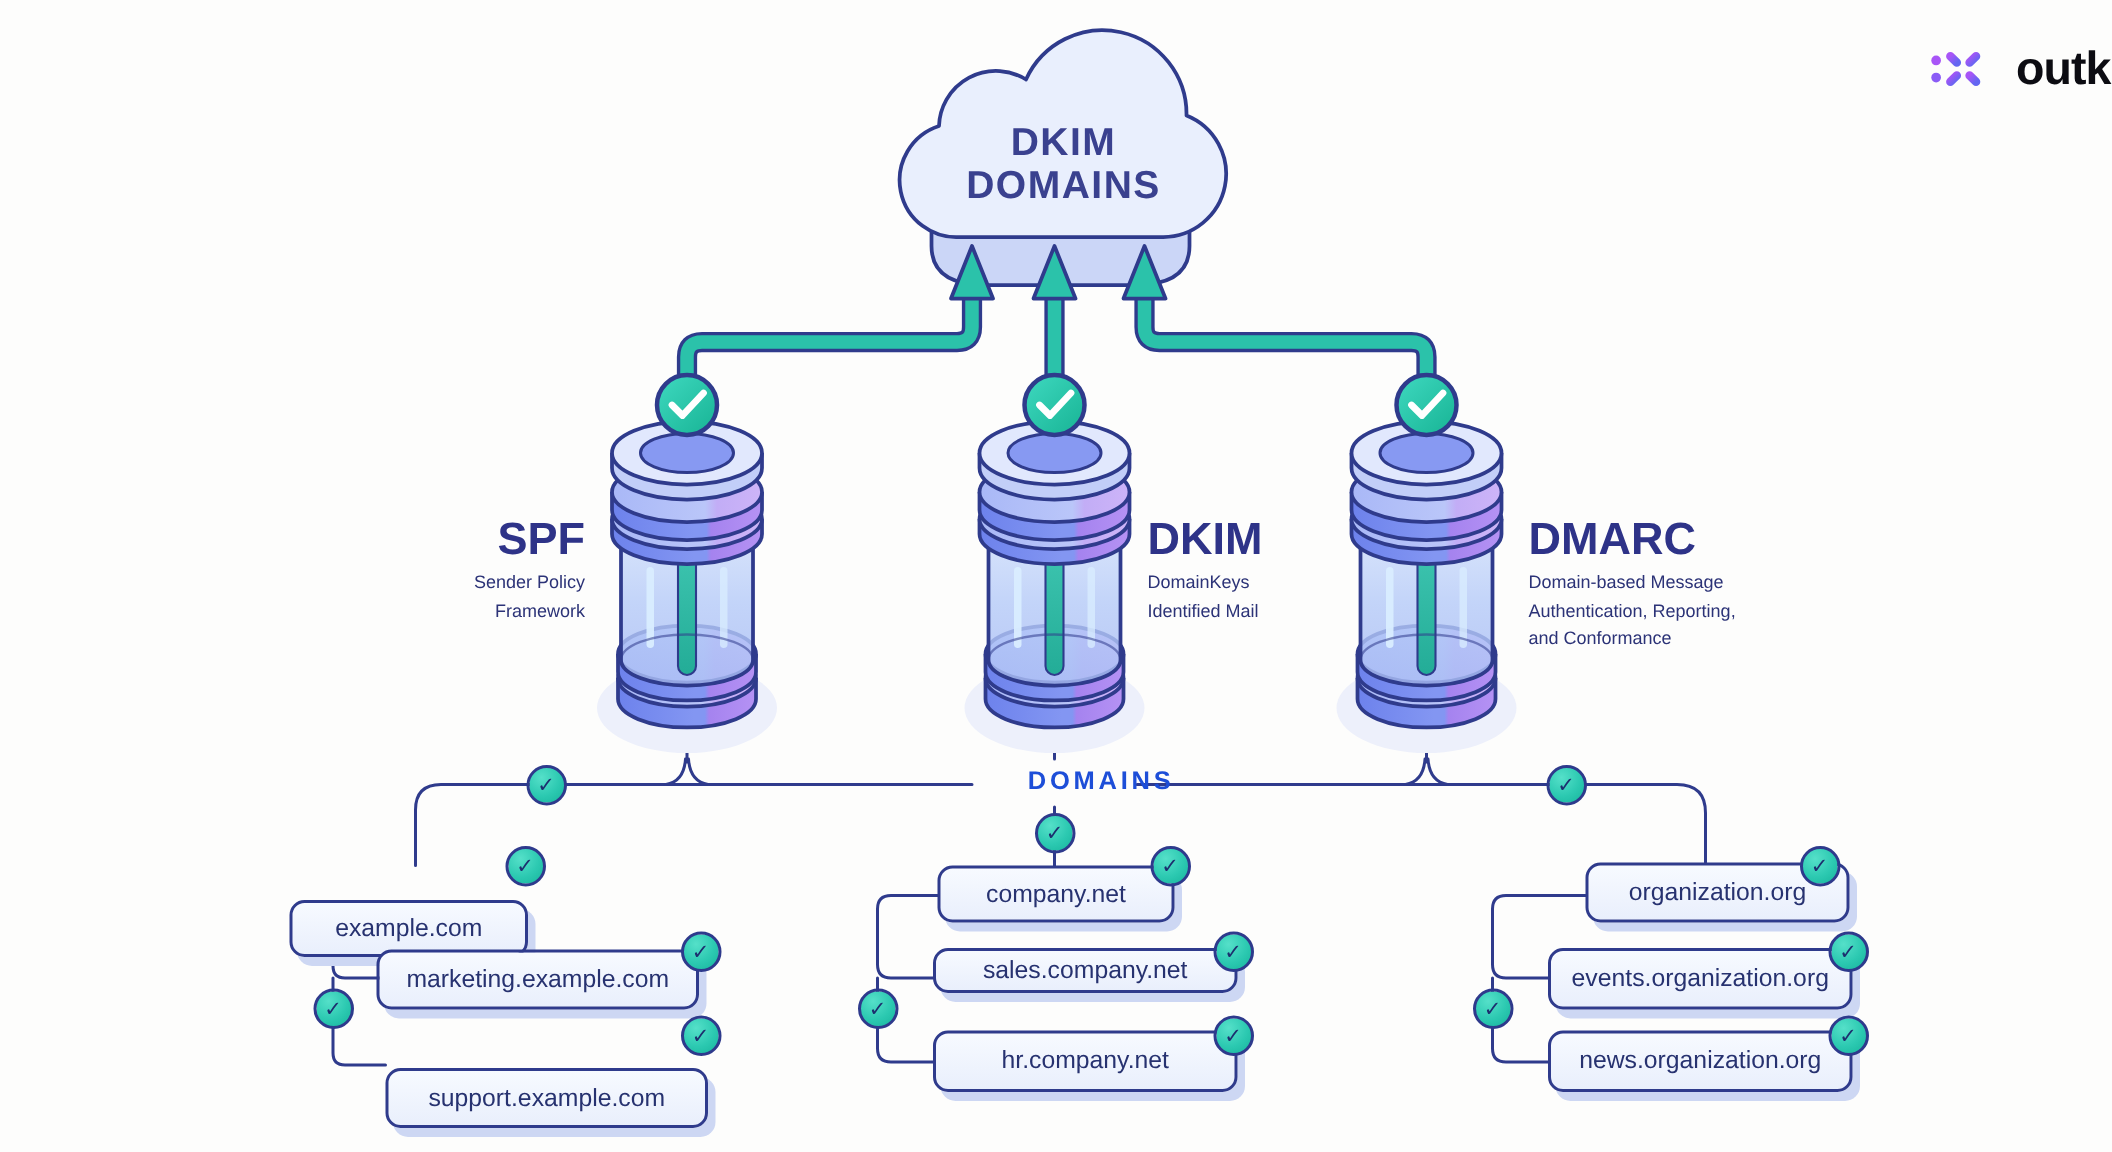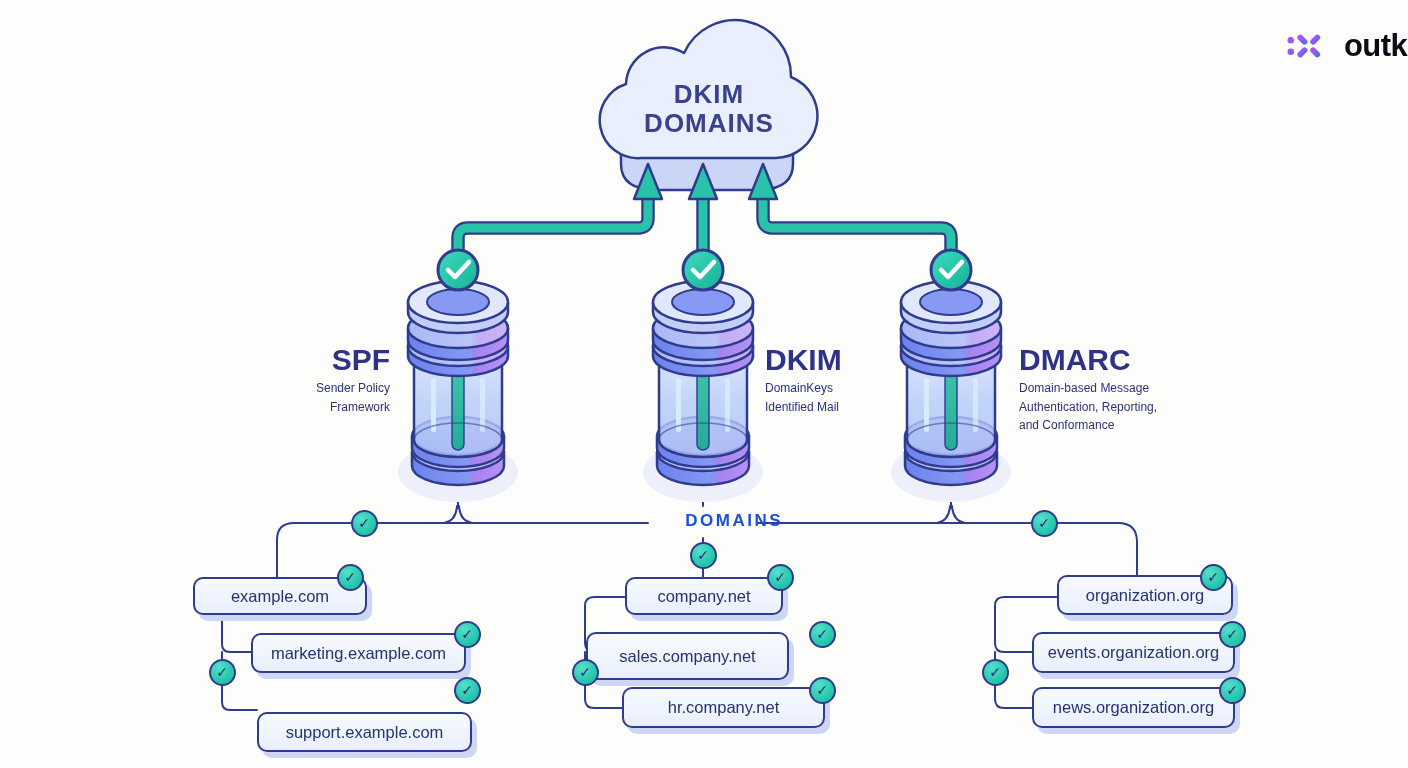--- a/index.html
+++ b/index.html
@@ -189,26 +189,26 @@
     <div class="abbr">DMARC</div>
     <div class="sub">
       <div>Domain-based Message</div>
       <div>Authentication, Reporting,</div>
       <div>and Conformance</div>
     </div>
   </div>
 
   <div class="domains-label">DOMAINS</div>
 
-  <div class="dbox" style="left:193px;top:577px;width:174px;height:38px">example.com</div>
+  <div class="dbox" style="left:193px;top:600px;width:159px;height:38px">example.com</div>
   <div class="dbox" style="left:251px;top:633px;width:215px;height:40px">marketing.example.com</div>
   <div class="dbox" style="left:257px;top:712px;width:215px;height:40px">support.example.com</div>
 
   <div class="dbox" style="left:625px;top:577px;width:158px;height:38px">company.net</div>
-  <div class="dbox" style="left:586px;top:632px;width:203px;height:48px">sales.company.net</div>
+  <div class="dbox" style="left:622px;top:632px;width:203px;height:30px">sales.company.net</div>
   <div class="dbox" style="left:622px;top:687px;width:203px;height:41px">hr.company.net</div>
 
   <div class="dbox" style="left:1057px;top:575px;width:176px;height:40px">organization.org</div>
   <div class="dbox" style="left:1032px;top:632px;width:203px;height:41px">events.organization.org</div>
   <div class="dbox" style="left:1032px;top:687px;width:203px;height:41px">news.organization.org</div>
 
   <div class="dot" style="left:364px;top:523px">✓</div>
   <div class="dot" style="left:1044px;top:523px">✓</div>
   <div class="dot" style="left:703px;top:555px">✓</div>
   <div class="dot" style="left:222px;top:672px">✓</div>

